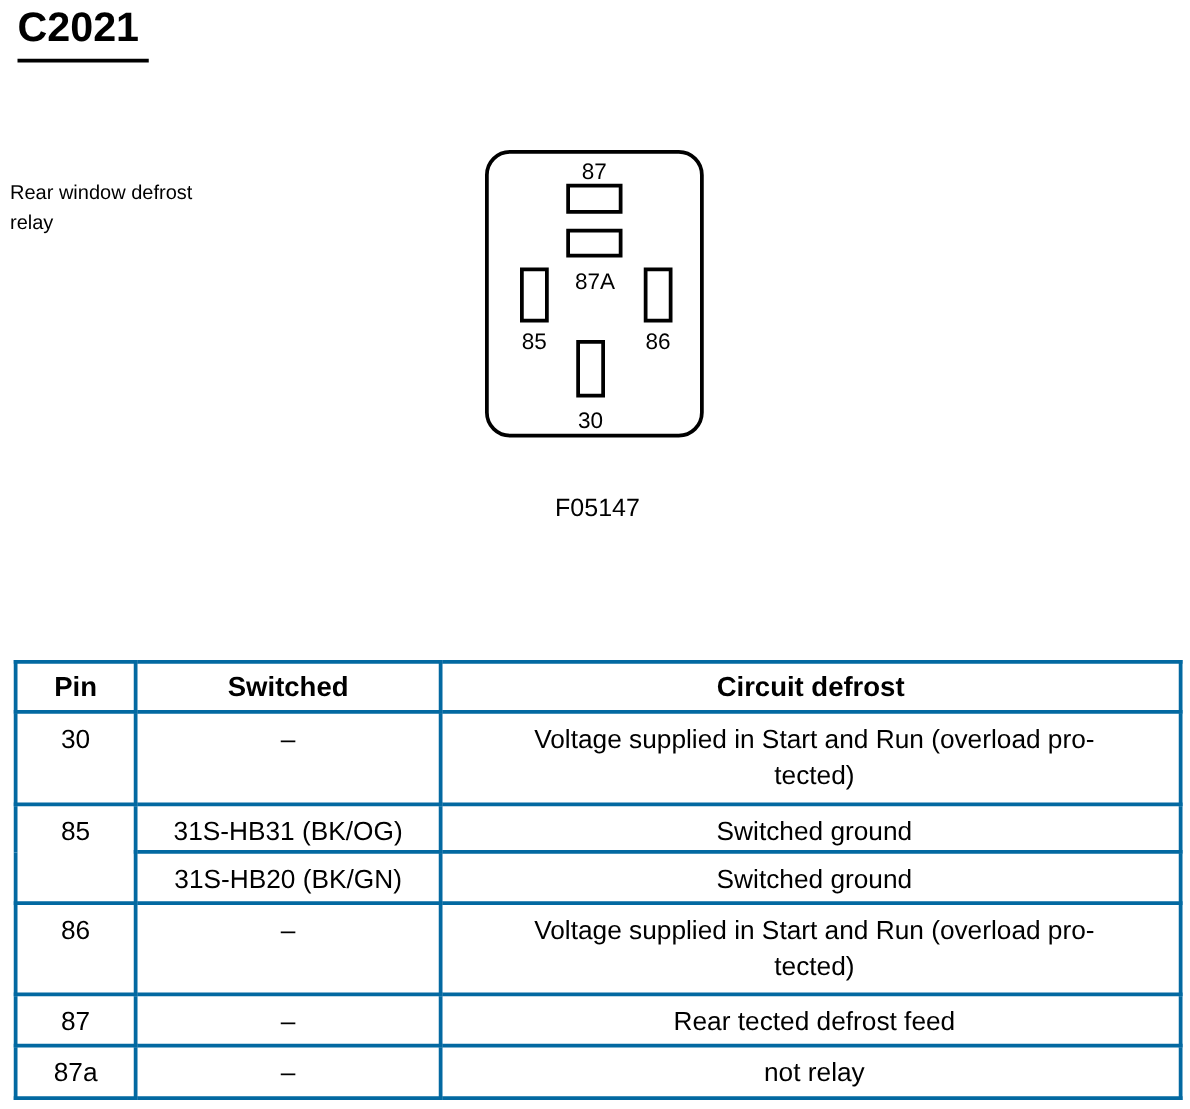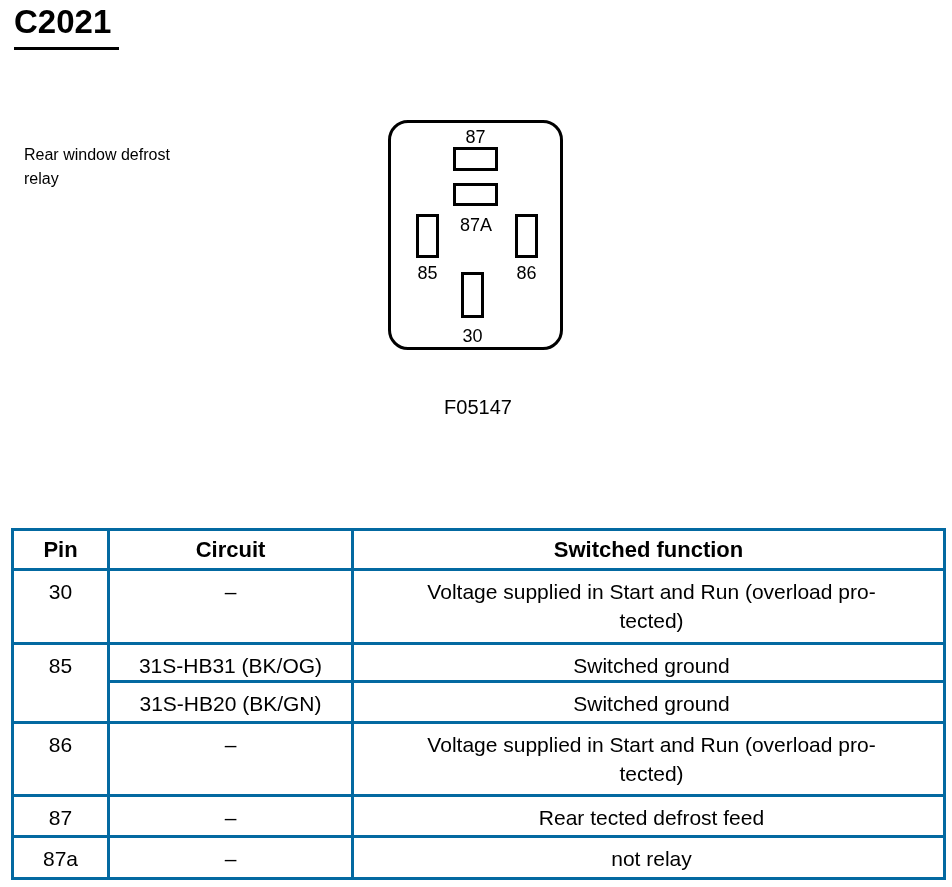--- a/index.html
+++ b/index.html
@@ -15,21 +15,21 @@
   .title {
     position: absolute; left: 14px; top: 5px;
     font-size: 33px; font-weight: bold; line-height: 1;
     padding: 0 8px 9px 0;
     border-bottom: 3px solid #000;
     display: inline-block;
   }
 
   
   .relay-label {
-    position: absolute; left: 24px; top: 143px;
+    position: absolute; left: 8px; top: 143px;
     font-size: 16px; line-height: 24px;
     white-space: pre-line;
   }
 
   
   .relay-outline {
     position: absolute; left: 388px; top: 120px;
     width: 175px; height: 230px;
     border: 3px solid #000; border-radius: 20px;
     background: #fff;
@@ -124,22 +124,22 @@
 
   <table class="pinout">
     <colgroup>
       <col style="width:96px">
       <col style="width:244px">
       <col style="width:592px">
     </colgroup>
     <thead>
       <tr>
         <th>Pin</th>
-        <th>Circuit</th>
-        <th>Switched function</th>
+        <th>Switched</th>
+        <th>Circuit defrost</th>
       </tr>
     </thead>
     <tbody>
       <tr class="row-h74">
         <td class="pin-cell">30</td>
         <td class="circuit-cell">–</td>
         <td class="function-cell">Voltage supplied in Start and Run (overload pro-
 tected)</td>
       </tr>
       <tr class="row-h38">

